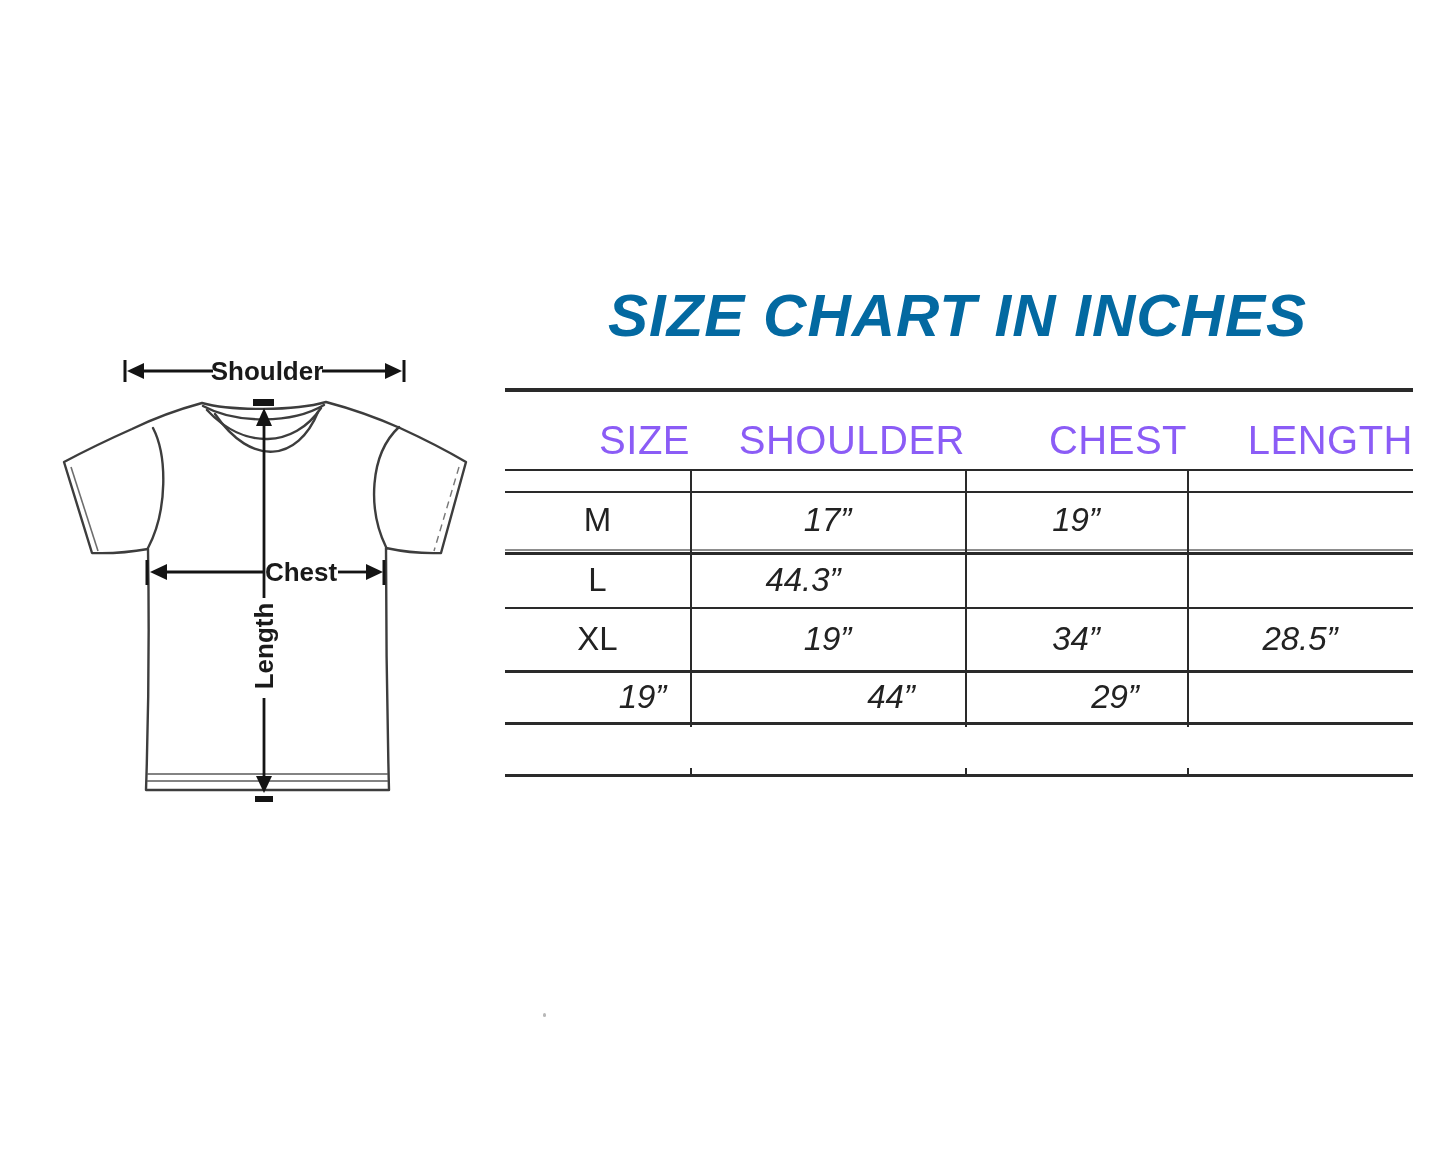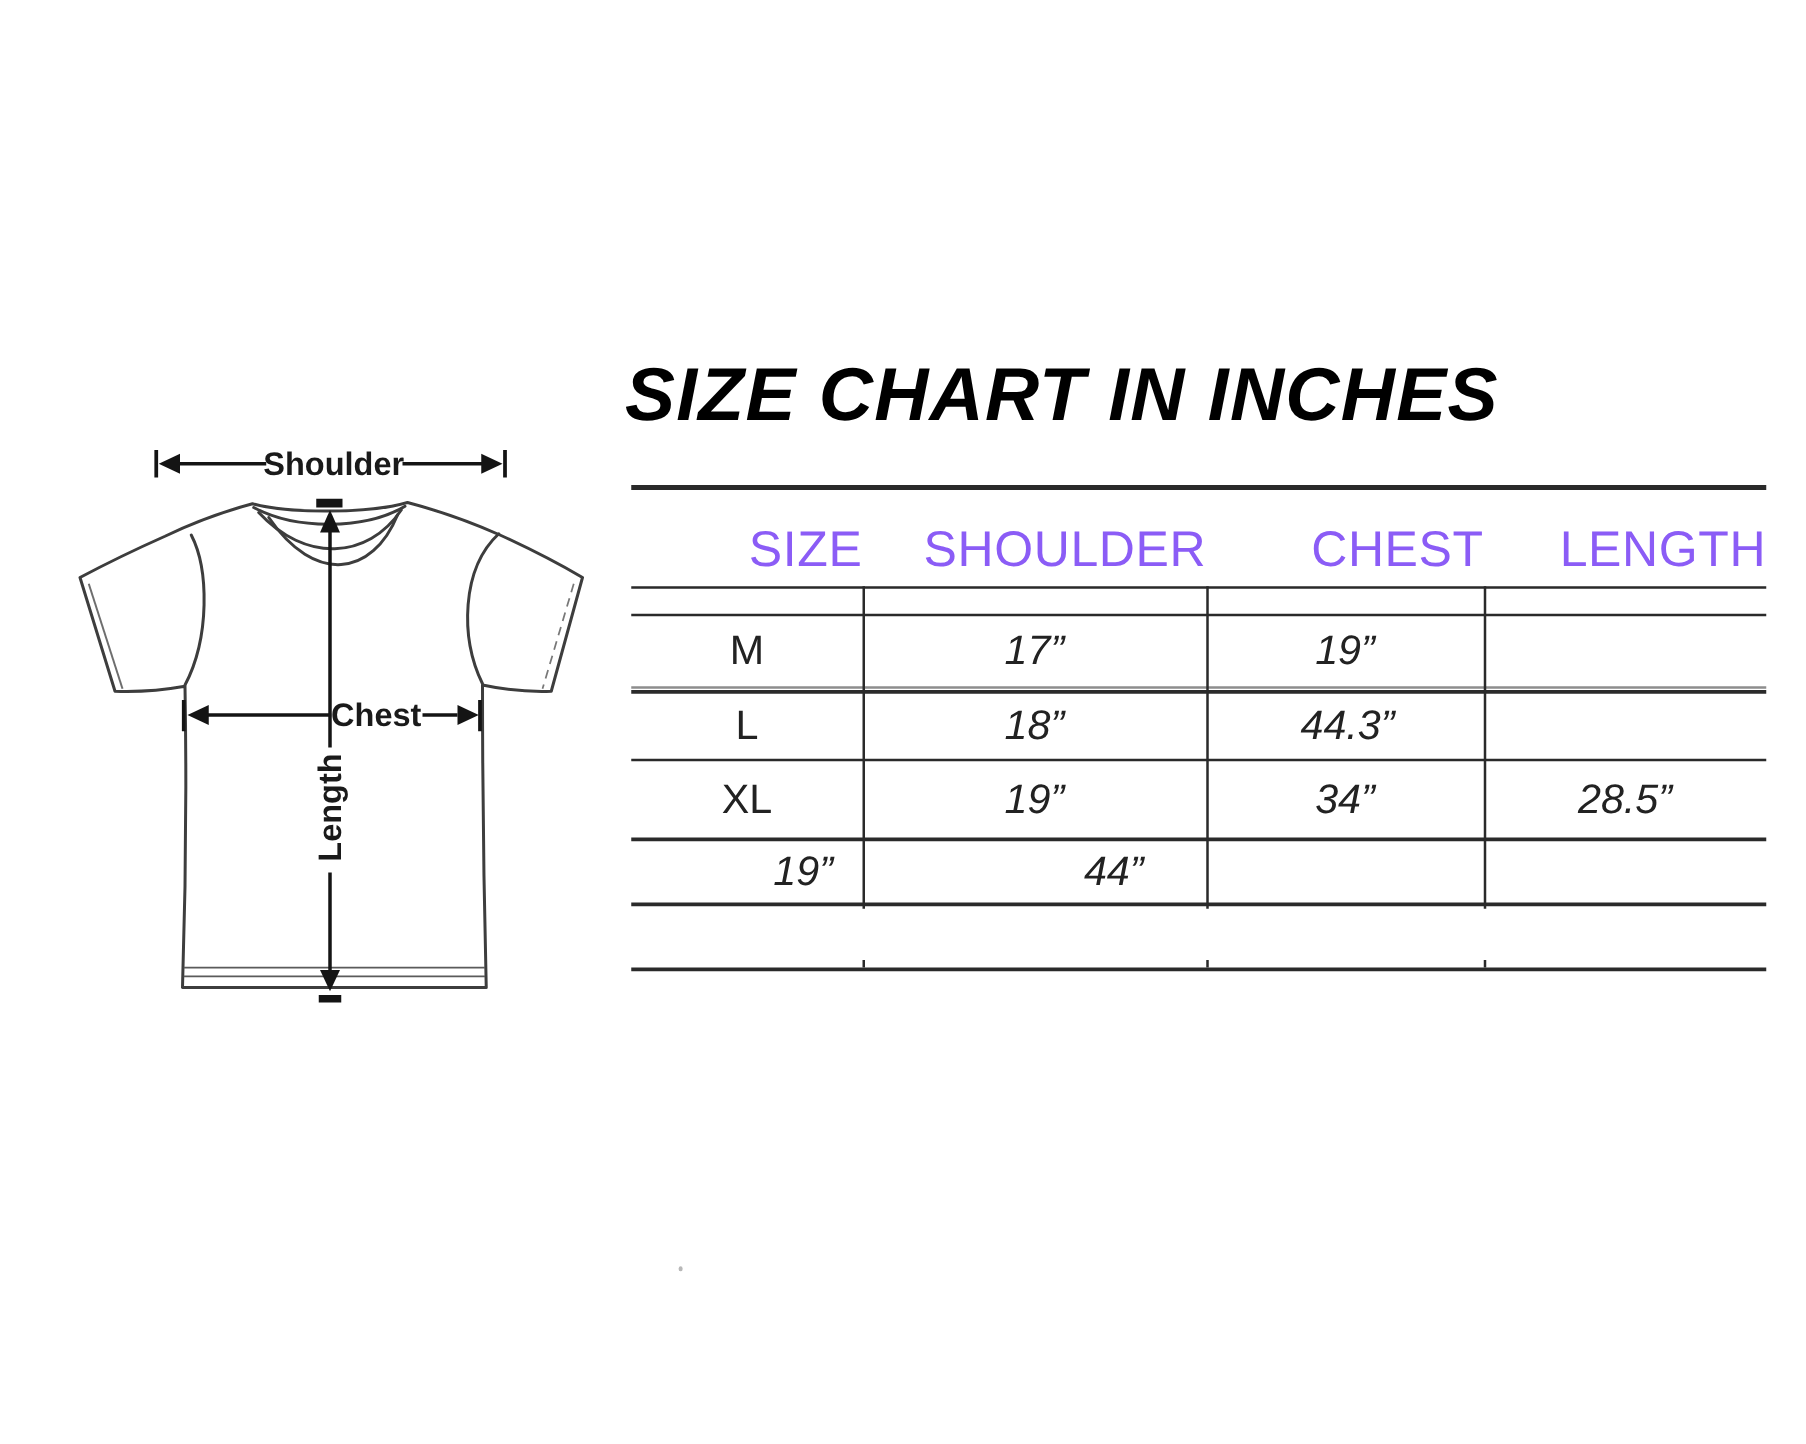--- a/index.html
+++ b/index.html
@@ -12,27 +12,28 @@
     color: #1f1f1f;
     overflow: hidden;
   }
 
   
   .chart-title {
     position: absolute;
     left: 500px;
     top: 284px;
     width: 915px;
+    text-align: center;
     font-size: 60px;
     line-height: 64px;
     font-weight: bold;
     font-style: italic;
     letter-spacing: 1px;
     white-space: nowrap;
-    color: #000000;
+    color: #0369a1;
   }
 
   
   .size-table {
     position: absolute;
     left: 505px;
     top: 385px;
     width: 908px;
     height: 425px;
   }
@@ -174,30 +175,30 @@
       <div class="cell c3">LENGTH</div>
     </div>
 
     <div class="trow drow r0">
       <div class="cell c0">M</div>
       <div class="cell c1 val">17”</div>
       <div class="cell c2 val">19”</div>
     </div>
     <div class="trow drow r1">
       <div class="cell c0">L</div>
-      <div class="cell c1 val">18”</div>
       <div class="cell c3 val">44.3”</div>
     </div>
     <div class="trow drow r2">
       <div class="cell c0">XL</div>
       <div class="cell c1 val">19”</div>
       <div class="cell c2 val">34”</div>
       <div class="cell c3 val">28.5”</div>
     </div>
     <div class="trow drow r3">
       <div class="cell c1 val">19”</div>
       <div class="cell c2 val">44”</div>
+      <div class="cell c3 val">29”</div>
     </div>
   </div>
 
   <div class="speck"></div>
 
 </div>
 
 </body></html>

